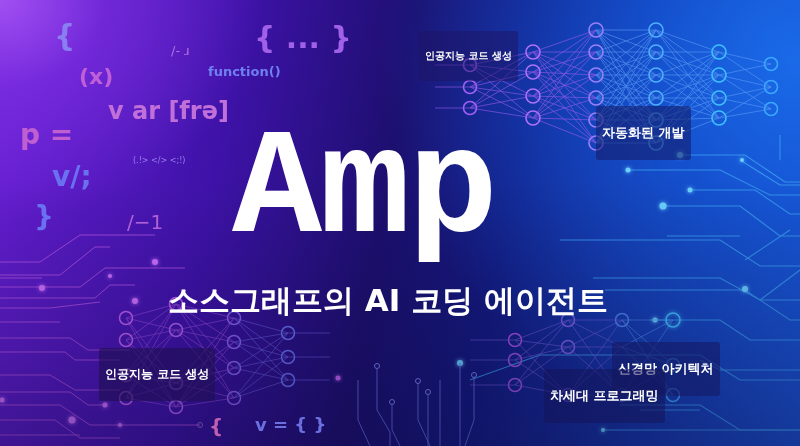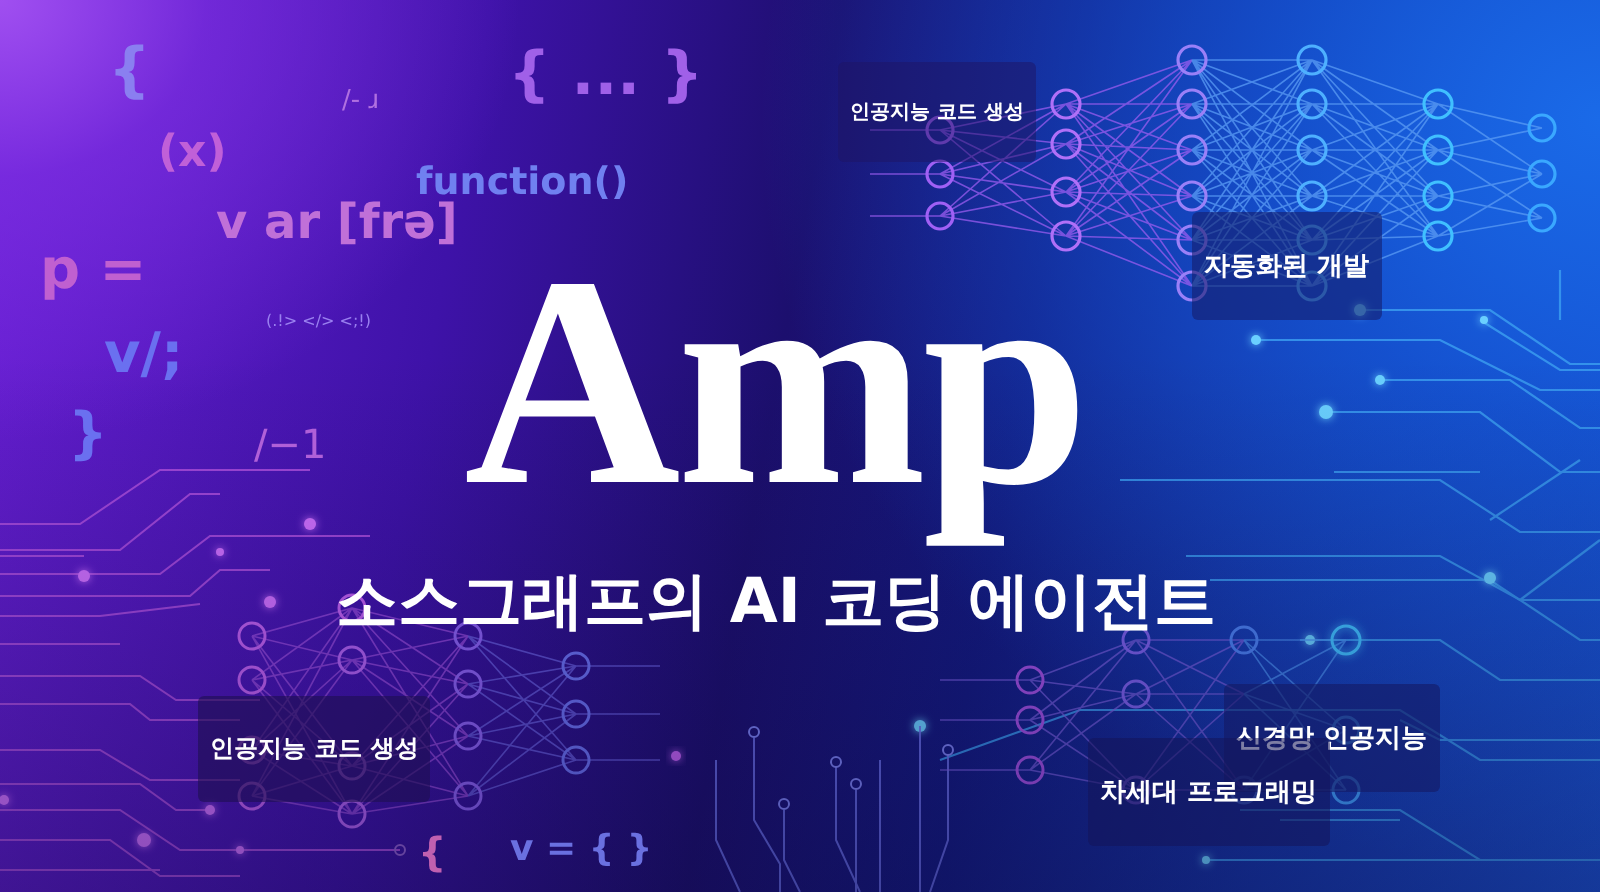--- a/index.html
+++ b/index.html
@@ -16,21 +16,21 @@
     background: linear-gradient(180deg, rgba(0,0,0,0) 40%, rgba(10,8,50,0.35) 100%);
     pointer-events:none;
   }
   svg.bg { position:absolute; left:0; top:0; }
   .code {
     position:absolute; font-family:"DejaVu Sans", sans-serif; font-weight:bold;
     white-space:nowrap;
   }
   .title {
     position:absolute; left:232px; top:116px; width:360px;
-    font-family:Liberation Serif, serif; font-weight:bold;
+    font-family:Liberation Mono, monospace; font-weight:bold;
     font-size:150px; line-height:150px; color:#ffffff; letter-spacing:-2px;
     text-align:left;
   }
   .subtitle {
     position:absolute; left:0; top:280px; width:776px; text-align:center;
     font-family:"DejaVu Sans", sans-serif; font-weight:bold;
     font-size:31px; color:#ffffff; letter-spacing:0px;
   }
   .label {
     position:absolute; font-family:"DejaVu Sans", sans-serif; font-weight:bold;
@@ -257,32 +257,32 @@
       </g>
     </g>
   </svg>
 
   <div class="bottom-shade"></div>
 
   <span class="code" style="left:54px; top:18px; font-size:30px; color:#8a7ff0;">{</span>
   <span class="code" style="left:254px; top:20px; font-size:30px; color:#a060e8;">{ ... }</span>
   <span class="code" style="left:171px; top:43px; font-size:13px; font-weight:normal; color:#b070e0;">/- ɹ</span>
   <span class="code" style="left:79px; top:64px; font-size:22px; color:#c060d8;">(x)</span>
-  <span class="code" style="left:208px; top:80px; font-size:19px; color:#7080f0;">function()</span>
+  <span class="code" style="left:208px; top:64px; font-size:13px; color:#7080f0;">function()</span>
   <span class="code" style="left:108px; top:97px; font-size:24px; color:#c070d8;">v ar [frə]</span>
   <span class="code" style="left:20px; top:118px; font-size:28px; color:#c060d0;">p =</span>
   <span class="code" style="left:133px; top:156px; font-size:8px; font-weight:normal; color:#9a80f0;">(.!&gt; &lt;/&gt; &lt;;!)</span>
   <span class="code" style="left:52px; top:160px; font-size:28px; color:#6a70f0;">v/;</span>
   <span class="code" style="left:34px; top:200px; font-size:28px; color:#6a70f0;">}</span>
   <span class="code" style="left:127px; top:210px; font-size:20px; font-weight:normal; color:#b060d8;">/−1</span>
   <span class="code" style="left:209px; top:414px; font-size:20px; color:#c060b0;">{</span>
   <span class="code" style="left:255px; top:414px; font-size:18px; color:#6a70e0;">v = { }</span>
 
   <div class="title">Amp</div>
   <div class="subtitle">소스그래프의 AI 코딩 에이전트</div>
 
   <span class="label" style="left:419px; top:31px; font-size:10px; background:rgba(30,20,100,0.5);">인공지능 코드 생성</span>
   <span class="label" style="left:596px; top:82px; font-size:13px; background:rgba(20,30,110,0.6);margin-top:24px;">자동화된 개발</span>
   <span class="label" style="left:99px; top:348px; font-size:12px; background:rgba(30,15,80,0.6);">인공지능 코드 생성</span>
-  <span class="label" style="left:612px; top:342px; font-size:13px; background:rgba(20,25,100,0.6);">신경망 인공지능</span>
+  <span class="label" style="left:612px; top:342px; font-size:13px; background:rgba(20,25,100,0.6);">신경망 아키텍처</span>
   <span class="label" style="left:544px; top:369px; font-size:13px; background:rgba(20,20,90,0.55);">차세대 프로그래밍</span>
 
 </div>
 
 </body></html>

